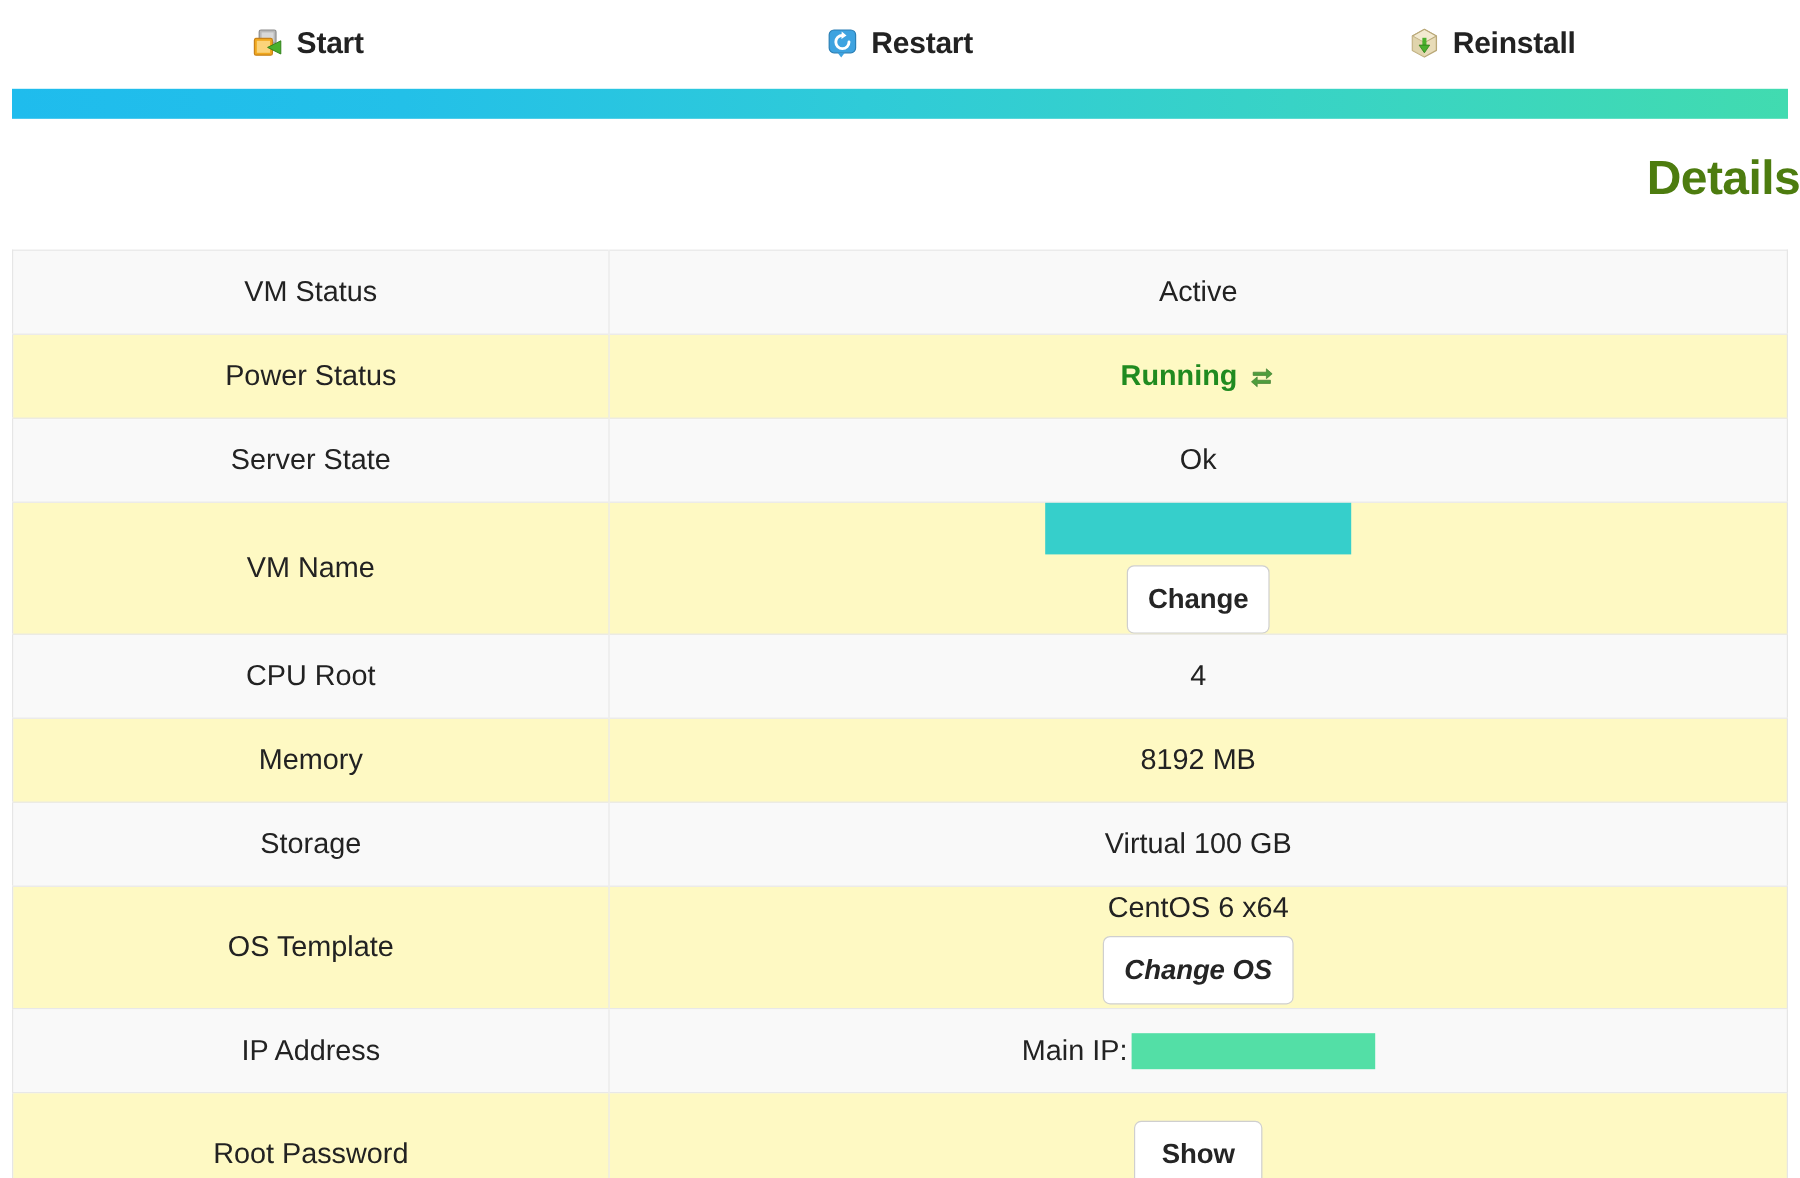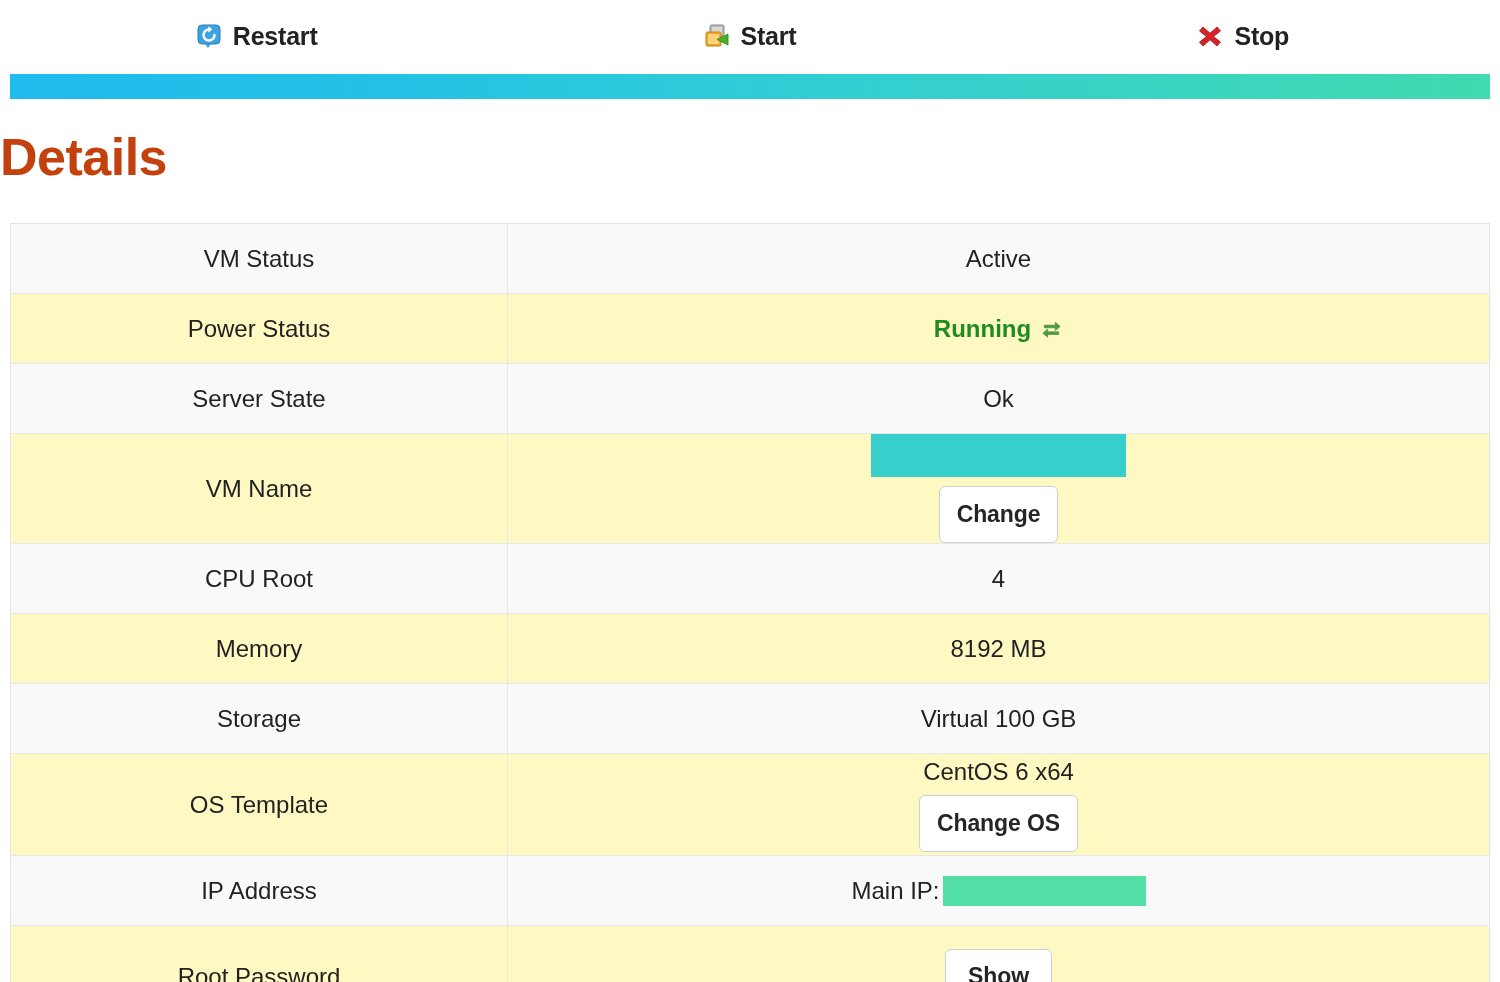--- a/index.html
+++ b/index.html
@@ -48,24 +48,24 @@
 
   
   .gradient-bar {
     height: 25px;
     margin: 2px 10px 0 10px;
     background: linear-gradient(90deg, #1fbced 0%, #23c0e8 22%, #2fcbd8 48%, #38d3c6 72%, #41dbb0 100%);
   }
 
   
   .page-title {
-    text-align: left;
-    font-size: 52px;
+    text-align: right;
+    font-size: 40px;
     font-weight: bold;
-    color: #c2410c;
+    color: #4d7c0f;
     margin: 28px 0 0 0;
     letter-spacing: -0.5px;
   }
 
   
   .details-table {
     width: 1480px;
     margin: 36px auto 0 auto;
     border-collapse: collapse;
     border: 1px solid #e6e6e6;
@@ -141,68 +141,72 @@
     font-size: 23px;
     font-weight: bold;
     color: #252525;
     cursor: pointer;
     box-sizing: border-box;
     padding: 0 17px;
     height: 55px;
     letter-spacing: -0.1px;
   }
   .btn-change { height: 57px; }
-  .btn-change-os { height: 57px; }
+  .btn-change-os { height: 57px; font-style: italic; }
   .btn-show { height: 55px; padding: 0 22px; }
 
   .os-name { font-weight: normal; }
   .ip-prefix { font-weight: normal; }
 
   
   .gap-sm { gap: 4px; }
 </style>
 </head>
 <body>
 
 <div class="action-bar">
-
-  <div class="action-btn">
-    <span class="action-icon">
-      <svg viewBox="0 0 26 26" width="26" height="26" aria-hidden="true">
-        <rect x="2" y="2" width="22" height="19" rx="4" fill="#3ea3e0" stroke="#2a7fb5" stroke-width="1"></rect>
-        <path d="M9 21 L12 25 L15 21 Z" fill="#3ea3e0"></path>
-        <path d="M13 6.5 A5.5 5.5 0 1 0 18.5 12" fill="none" stroke="#ffffff" stroke-width="2.4" stroke-linecap="round"></path>
-        <path d="M12.4 3.2 L16.4 6.6 L12.2 9.6 Z" fill="#ffffff"></path>
-      </svg>
-    </span>
-    <span class="label">Restart</span>
-  </div>
 
   <div class="action-btn">
     <span class="action-icon">
       <svg viewBox="0 0 26 26" width="26" height="26" aria-hidden="true">
         <rect x="6" y="2" width="14" height="11" rx="1.5" fill="#b9b9b9" stroke="#8c8c8c" stroke-width="1"></rect>
         <rect x="8" y="4" width="10" height="7" fill="#d8d8d8"></rect>
         <rect x="2" y="9" width="15" height="14" rx="1.5" fill="#f0a81e" stroke="#c8821a" stroke-width="1"></rect>
         <rect x="4" y="11" width="11" height="10" fill="#fbd37a"></rect>
         <path d="M13 16.5 L24 11 L24 22 Z" fill="#49b02c" stroke="#2f8019" stroke-width="0.8"></path>
       </svg>
     </span>
     <span class="label">Start</span>
   </div>
 
   <div class="action-btn">
     <span class="action-icon">
       <svg viewBox="0 0 26 26" width="26" height="26" aria-hidden="true">
-        <path d="M6 4 L13 10.2 L20 4 L23.5 8 L16.5 13.5 L23.5 19 L20 23 L13 16.8 L6 23 L2.5 19 L9.5 13.5 L2.5 8 Z" fill="#d4232a" stroke="#9e1419" stroke-width="0.8" stroke-linejoin="round"></path>
+        <rect x="2" y="2" width="22" height="19" rx="4" fill="#3ea3e0" stroke="#2a7fb5" stroke-width="1"></rect>
+        <path d="M9 21 L12 25 L15 21 Z" fill="#3ea3e0"></path>
+        <path d="M13 6.5 A5.5 5.5 0 1 0 18.5 12" fill="none" stroke="#ffffff" stroke-width="2.4" stroke-linecap="round"></path>
+        <path d="M12.4 3.2 L16.4 6.6 L12.2 9.6 Z" fill="#ffffff"></path>
       </svg>
     </span>
-    <span class="label">Stop</span>
+    <span class="label">Restart</span>
   </div>
 
+
+  <div class="action-btn">
+    <span class="action-icon">
+      <svg viewBox="0 0 26 26" width="26" height="26" aria-hidden="true">
+        <path d="M13 1.5 L23 7 L23 19 L13 24.5 L3 19 L3 7 Z" fill="#e8dcb8" stroke="#b9a878" stroke-width="1.1" stroke-linejoin="round"></path>
+        <path d="M13 1.5 L23 7 L13 12.5 L3 7 Z" fill="#f3ead0" stroke="#b9a878" stroke-width="0.9" stroke-linejoin="round"></path>
+        <path d="M13 12.5 L13 24.5 L3 19 L3 7 Z" fill="#ddd0a6" opacity="0.7"></path>
+        <rect x="11.3" y="8.5" width="3.4" height="7" fill="#49b02c"></rect>
+        <path d="M8.6 14.6 L17.4 14.6 L13 21 Z" fill="#49b02c" stroke="#2f8019" stroke-width="0.7"></path>
+      </svg>
+    </span>
+    <span class="label">Reinstall</span>
+  </div>
 
 </div>
 
 <div class="gradient-bar"></div>
 
 <h1 class="page-title">Details</h1>
 
 <table class="details-table">
   <tbody>
 

